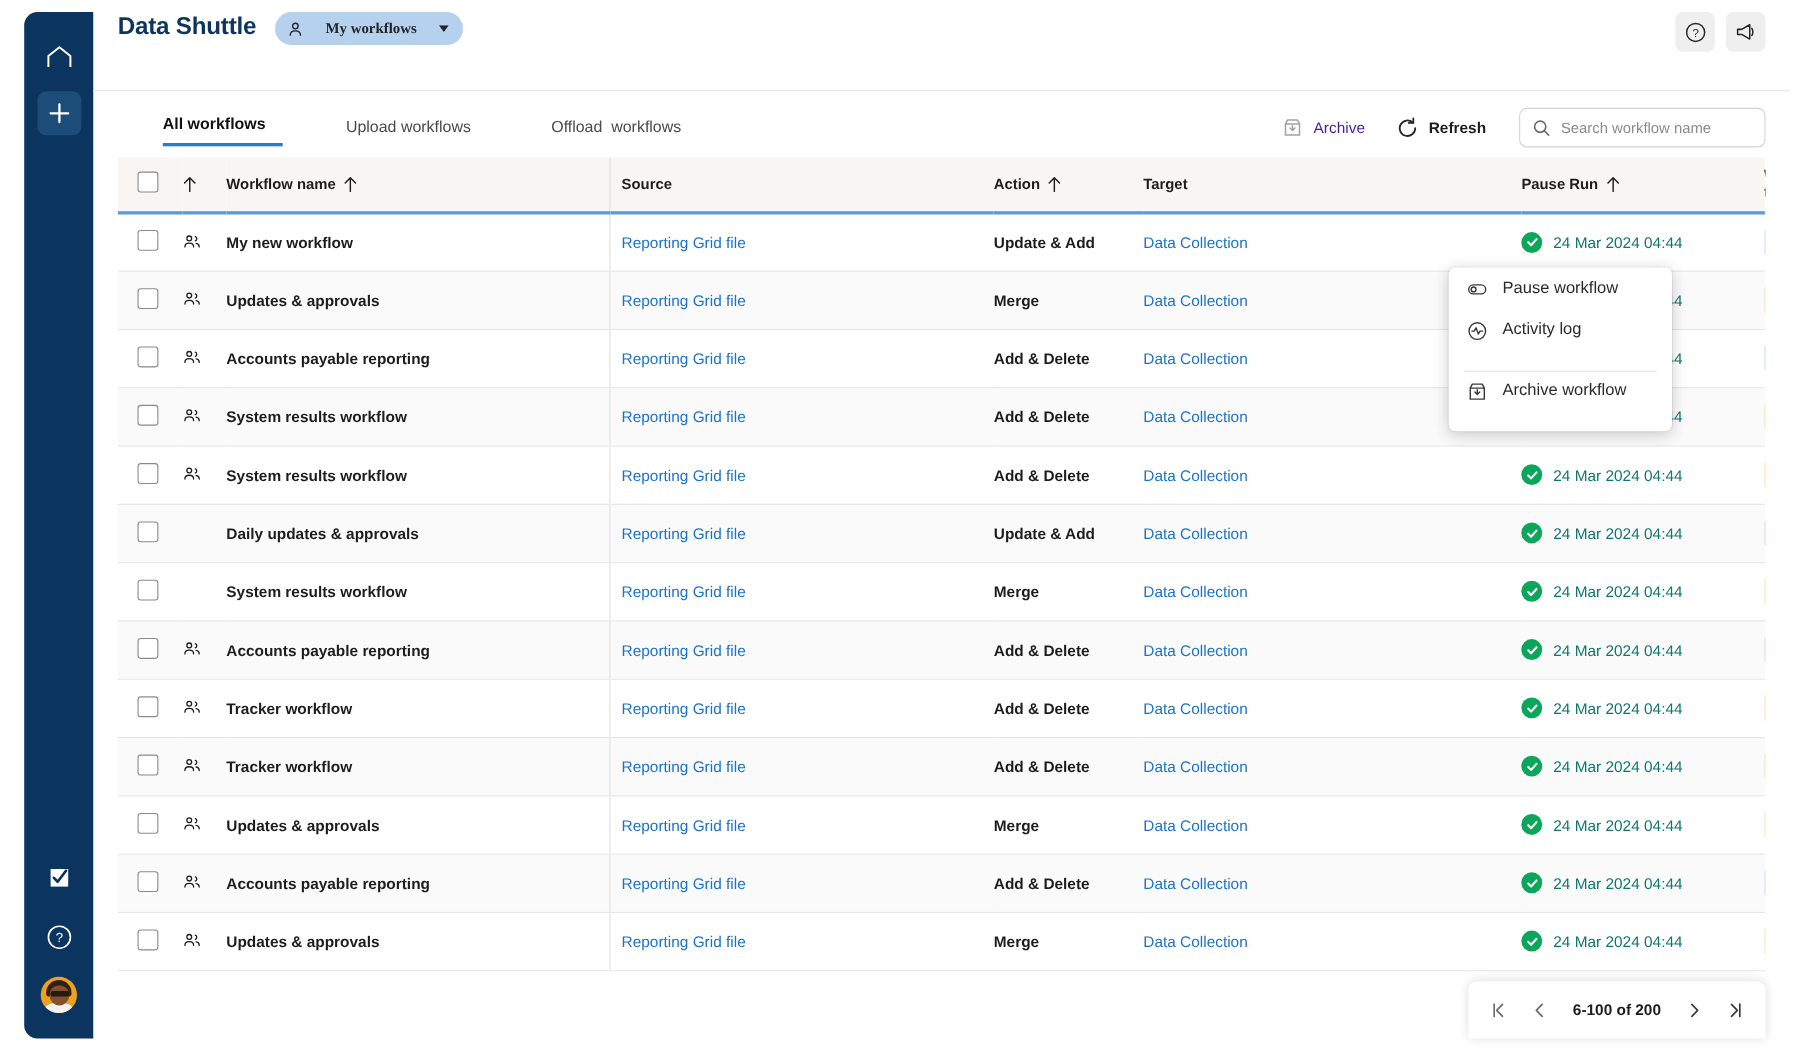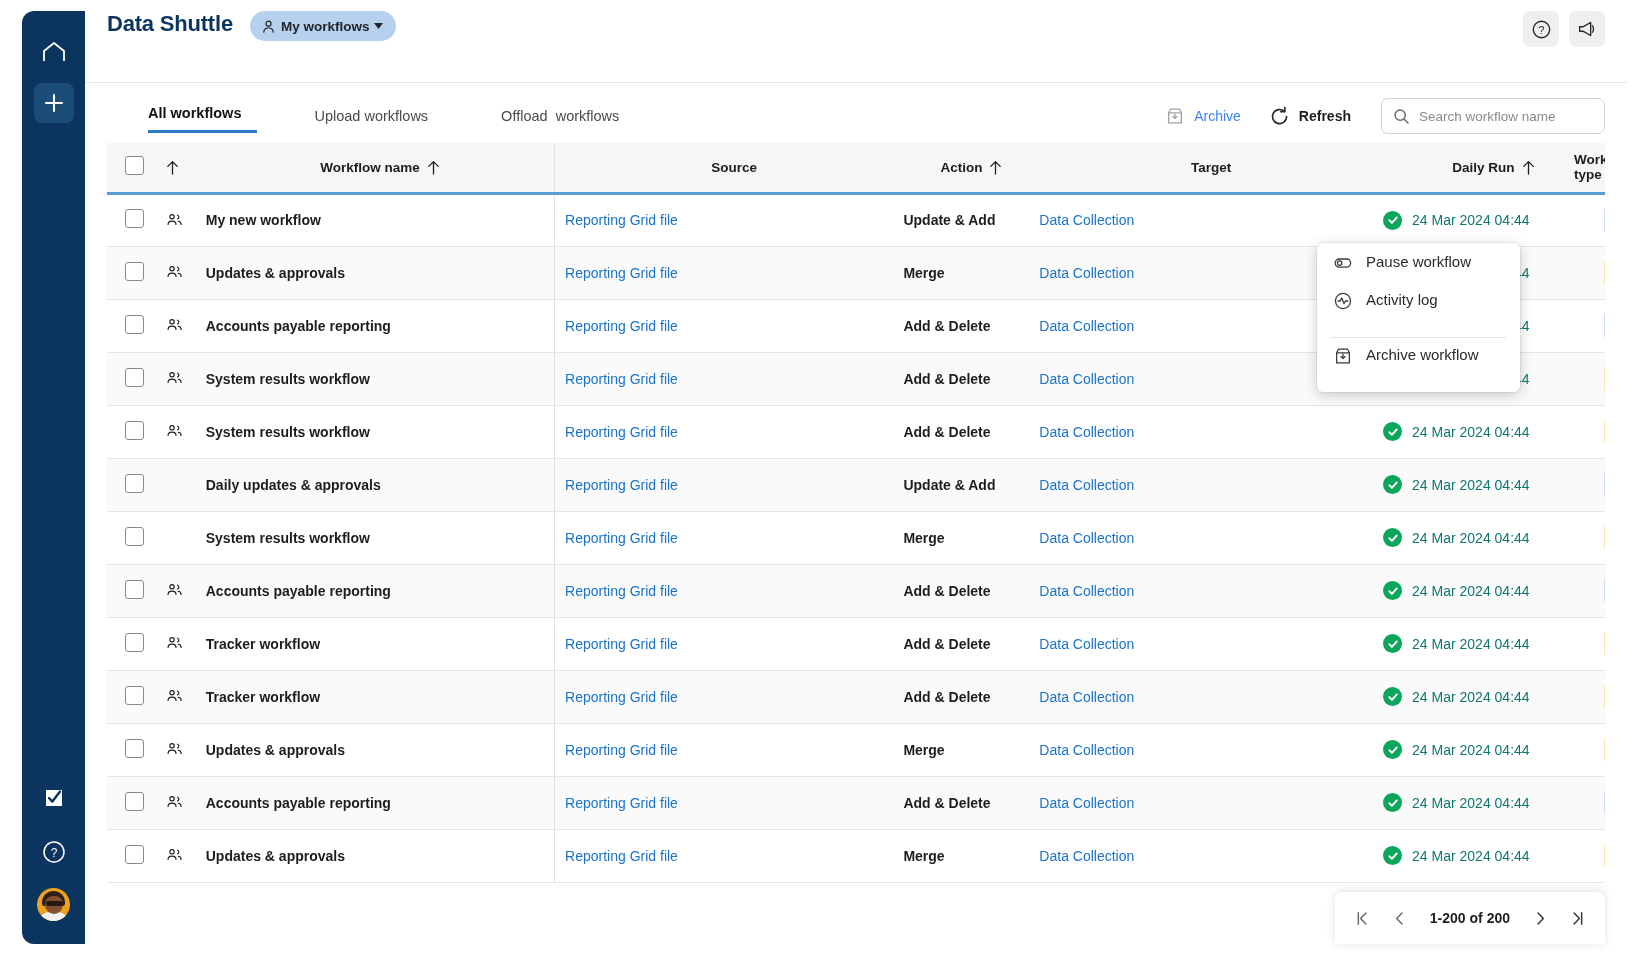--- a/index.html
+++ b/index.html
@@ -57,41 +57,41 @@
   .topbar {
     position: relative; height: 72px;
     display: flex; align-items: flex-start; padding: 0 22px 0 22px;
     border-bottom: 1px solid #e6e6e6;
   }
   .app-title {
     font-size: 22px; font-weight: bold; color: #0b355f; letter-spacing: -0.2px;
   }
   .ws-pill {
     margin-left: 17px; height: 30px; border-radius: 15px;
-    background: #b6d1ed; display: flex; align-items: center; gap: 5px;
-    padding: 0 13px 0 11px; cursor: pointer;
+    background: #b6d1ed; display: flex; align-items: center; gap: 20px;
+    padding: 0 13px 0 11px; cursor: pointer; font-family: Liberation Serif, serif;
   }
   .ws-pill span.lbl { font-size: 13.5px; color: #21252b; font-weight: 600; }
   .topbar-right { margin-left: auto; display: flex; gap: 10px; }
   .icon-sq {
     width: 36px; height: 36px; border-radius: 7px; background: #efefef;
     display: flex; align-items: center; justify-content: center; cursor: pointer;
   }
 
   
   .toolbar {
     position: relative; height: 66px; display: flex; align-items: center;
     padding: 0 22px;
   }
   .tb-right { margin-left: auto; display: flex; align-items: center; gap: 0; }
   .tb-btn {
     display: flex; align-items: center; gap: 9px; padding: 6px 14px;
     font-size: 14px; cursor: pointer; border-radius: 6px;
   }
-  .tb-btn.disabled { color: #3b82f6; cursor: default; }
+  .tb-btn.disabled { color: #4c1d95; cursor: default; }
   .tb-btn.active { color: #1d1d1d; font-weight: bold; }
   .search-box {
     margin-left: 16px; width: 224px; height: 36px; border: 1px solid #d4d4d4;
     border-radius: 7px; display: flex; align-items: center; gap: 9px;
     padding: 0 11px; background: #fff;
   }
   .search-box input {
     border: 0; outline: 0; font-size: 13.5px; font-family: inherit;
     color: #333; width: 100%; background: transparent;
   }
@@ -114,21 +114,21 @@
   .tablewrap {
     position: absolute; left: 22px; top: 132px; right: 22px; bottom: 0;
     overflow: hidden;
   }
   table.wf { border-collapse: collapse; width: 100%; table-layout: fixed; }
   table.wf thead th {
     background: #f7f6f4; height: 50px; font-size: 13.5px; font-weight: bold;
     color: #1d1d1d; text-align: left; padding: 0; vertical-align: middle;
     border-bottom: 3px solid #5b9bd5;
   }
-  .th-inner { display: flex; align-items: center; gap: 7px; justify-content: center; }
+  .th-inner { display: flex; align-items: center; gap: 7px; }
   .sep { border-left: 1px solid #e0e0e0; }
   table.wf tbody td {
     height: 53px; font-size: 14px; color: #1d1d1d; padding: 0;
     border-bottom: 1px solid #e6e6e6; vertical-align: middle;
   }
   tr.shaded td { background: #fafafa; }
   .cb {
     width: 19px; height: 19px; border: 1.6px solid #8a8a8a; border-radius: 3px;
     background: #fff; cursor: pointer; display: inline-block;
   }
@@ -346,21 +346,21 @@
                 </span>
               </div>
             </th>
             <th class="c-tgt">
               <div class="th-inner">
                   <span>Target</span>
                 </div>
             </th>
             <th class="c-run">
               <div class="th-inner">
-                <span>Daily Run</span>
+                <span>Pause Run</span>
                 <span>
                   <svg width="13" height="15" viewBox="0 0 13 15">
                       <path d="M6.5 14V2M1.8 6.4L6.5 1.6l4.7 4.8" fill="none" stroke="#1d1d1d" stroke-width="1.3" stroke-linecap="round" stroke-linejoin="round"></path>
                     </svg>
                 </span>
               </div>
             </th>
             <th class="c-type">
               <div class="th-inner">
                 <span>Workflow type</span>
@@ -965,21 +965,21 @@
             </svg>
         </span>
       </div>
       <div class="pgbtn">
         <span>
           <svg width="17" height="17" viewBox="0 0 18 18">
               <path d="M11.6 3.2L6 9l5.6 5.8" fill="none" stroke="#6b6b6b" stroke-width="1.6" stroke-linecap="round" stroke-linejoin="round"></path>
             </svg>
         </span>
       </div>
-      <div class="pgtext">1-200 of 200</div>
+      <div class="pgtext">6-100 of 200</div>
       <div class="pgbtn">
         <span>
           <svg width="17" height="17" viewBox="0 0 18 18">
               <path d="M6.4 3.2L12 9l-5.6 5.8" fill="none" stroke="#3a3a3a" stroke-width="1.6" stroke-linecap="round" stroke-linejoin="round"></path>
             </svg>
         </span>
       </div>
       <div class="pgbtn">
         <span>
           <svg width="17" height="17" viewBox="0 0 18 18">

